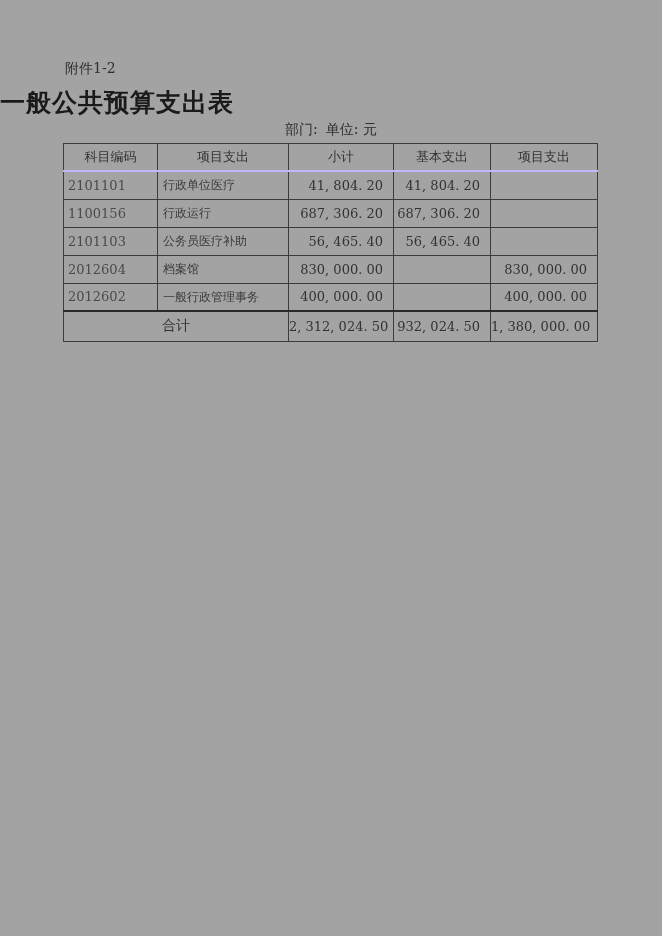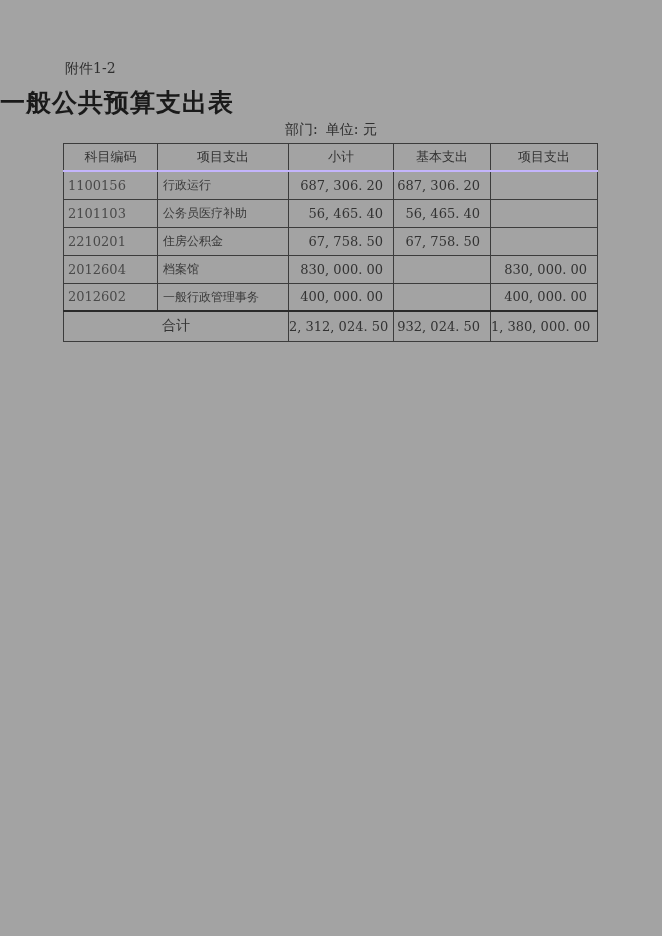--- a/index.html
+++ b/index.html
@@ -120,38 +120,38 @@
       <tr class="column-header-row">
         <th>科目编码</th>
         <th>项目支出</th>
         <th>小计</th>
         <th>基本支出</th>
         <th>项目支出</th>
       </tr>
     </thead>
     <tbody>
       <tr>
+        <td class="cell-code">2101101</td>
+        <td class="cell-name">行政单位医疗</td>
+        <td class="cell-num">41, 804. 20</td>
+        <td class="cell-num">41, 804. 20</td>
+        <td class="cell-num"></td>
+      </tr>
+      <tr>
         <td class="cell-code">1100156</td>
         <td class="cell-name">行政运行</td>
         <td class="cell-num">687, 306. 20</td>
         <td class="cell-num">687, 306. 20</td>
         <td class="cell-num"></td>
       </tr>
       <tr>
         <td class="cell-code">2101103</td>
         <td class="cell-name">公务员医疗补助</td>
         <td class="cell-num">56, 465. 40</td>
         <td class="cell-num">56, 465. 40</td>
-        <td class="cell-num"></td>
-      </tr>
-      <tr>
-        <td class="cell-code">2210201</td>
-        <td class="cell-name">住房公积金</td>
-        <td class="cell-num">67, 758. 50</td>
-        <td class="cell-num">67, 758. 50</td>
         <td class="cell-num"></td>
       </tr>
       <tr>
         <td class="cell-code">2012604</td>
         <td class="cell-name">档案馆</td>
         <td class="cell-num">830, 000. 00</td>
         <td class="cell-num"></td>
         <td class="cell-num">830, 000. 00</td>
       </tr>
       <tr>

